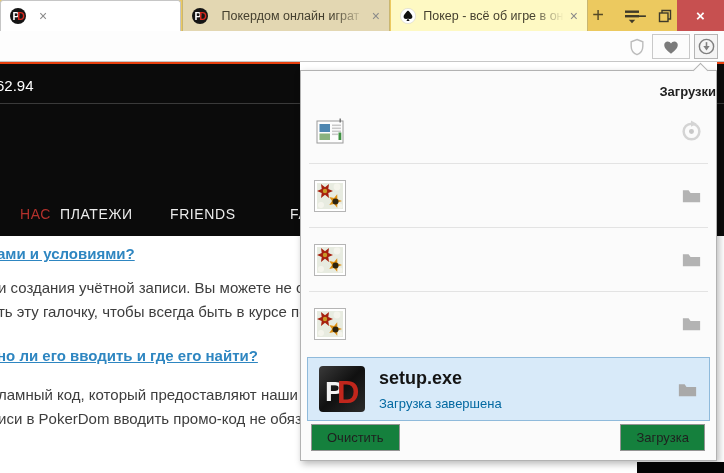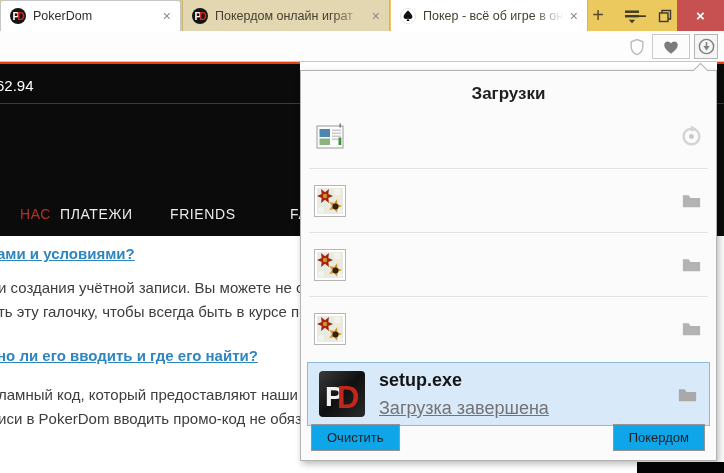--- a/index.html
+++ b/index.html
@@ -5,26 +5,26 @@
   * { margin:0; padding:0; box-sizing:border-box; }
   html,body { width:724px; height:473px; overflow:hidden; }
   body { position:relative; font-family:"Liberation Sans", sans-serif; background:#fff; }
 
   
   .tabbar { position:absolute; top:0; left:0; width:724px; height:31px; background:#ecc95f; z-index:5; }
   .tab { position:absolute; top:0; height:31px; display:flex; align-items:center; padding:0 9px; }
   .tab-active { left:0; width:181px; background:#ffffff; border-radius:3px 3px 0 0;
                 border:1px solid #c6c6c6; border-bottom:none; z-index:2; }
   .tab-2 { left:182px; width:208px; background:#e3d7b2; border-left:1px solid #c9b671; border-right:1px solid #c9b671; }
-  .tab-3 { left:391px; width:197px; background:#ffffff; border-right:1px solid #c9b671; }
+  .tab-3 { left:391px; width:197px; background:#fef9c3; border-right:1px solid #c9b671; }
   .favicon { width:16px; height:16px; margin-right:7px; flex:0 0 16px; }
   .tab-title { font-size:12.5px; color:#2e2e2e; white-space:nowrap; overflow:hidden; flex:1;
                -webkit-mask-image:linear-gradient(90deg,#000 78%,transparent);
                mask-image:linear-gradient(90deg,#000 78%,transparent); }
-  .tab-2 .tab-title, .tab-3 .tab-title { color:#45402f; }
+  .tab-2 .tab-title, .tab-3 .tab-title { color:#45402f;text-align:center; }
   .tab-close { font-size:14px; color:#8a8a8a; margin-left:6px; line-height:1; cursor:default; flex:0 0 auto; }
   .chrome-btn { position:absolute; top:0; height:31px; display:flex; align-items:center; justify-content:center; }
   .newtab-btn { left:584px; width:28px; font-size:20px; color:#554a26; }
   .tablist-btn { left:618px; width:28px; }
   .min-btn { left:633px; width:18px; font-size:16px; color:#3e3a2a; font-weight:bold; }
   .restore-btn { left:655px; width:20px; }
   .close-btn { left:677px; width:47px; background:#c75050; color:#fff; font-size:15px; font-weight:bold; }
 
   
   .toolbar { position:absolute; top:31px; left:0; width:724px; height:31px; background:#fdfdfd;
@@ -47,50 +47,49 @@
                text-decoration:underline; white-space:nowrap; }
   .body-text { position:absolute; left:-2px; font-size:15px; color:#3d3d3d; line-height:23.5px; white-space:nowrap; }
   .page-footer-black { position:absolute; right:0; bottom:0; width:87px; height:11px; background:#050505; }
 
   
   .dl-panel { position:absolute; left:300px; top:62px; width:417px; height:399px; background:#ffffff; z-index:10; }
   .dl-bubble { position:absolute; top:8px; left:0; right:0; bottom:0; background:#fbfbfb;
                border:1px solid #b2b2b2; box-shadow:2px 3px 7px rgba(0,0,0,0.28); }
   .dl-notch { position:absolute; top:3px; left:395px; width:11px; height:11px; background:#fbfbfb;
               transform:rotate(45deg); border-left:1px solid #b2b2b2; border-top:1px solid #b2b2b2; z-index:11; }
-  .dl-title { text-align:center; padding-top:13px; font-size:17px; font-weight:bold; color:#1f1f1f; }
+  .dl-title { text-align:right; padding-top:13px; font-size:13px; font-weight:bold; color:#1f1f1f; }
   .dl-row { display:flex; align-items:center; padding:0 13px; }
   .dl-row-1 { height:63px; margin-top:1px; }
   .dl-row-n { height:63px; }
   .dl-spacer { flex:1; }
   .dl-divider { border-top:1px solid #e3e3e3; margin:0 8px; }
   .dl-selected { margin:2px 6px 0 6px; height:64px; background:#d8eaf9; border:1px solid #8fbadb;
                  display:flex; align-items:center; padding:0 10px; }
   .dl-sel-text { margin-left:13px; }
   .dl-filename { font-size:18px; font-weight:bold; color:#141414; margin-bottom:7px; }
-  .dl-status { font-size:18px; color:#737373;text-decoration:underline; }
+  .dl-status { font-size:13px; color:#0369a1; }
   .dl-footer { position:absolute; left:10px; right:11px; bottom:9px; display:flex; justify-content:space-between; }
-  .dl-btn { font-family:"Liberation Sans", sans-serif; font-size:13px; color:#1f1f1f; background:#0ea5e9;
+  .dl-btn { font-family:"Liberation Sans", sans-serif; font-size:13px; color:#1f1f1f; background:#15803d;
             border:1px solid #949494; padding:5px 15px; }
   .thumb { width:32px; height:32px; }
   .action-ico { width:23px; height:23px; }
   .setup-ico { width:48px; height:48px; flex:0 0 48px; }
 </style>
 </head>
 <body>
 
 <div class="tabbar">
 
   <div class="tab tab-active">
     <svg class="favicon" viewBox="0 0 16 16">
       <circle cx="8" cy="8" r="8" fill="#151515"></circle>
       <text x="2.6" y="12" font-size="10.5" font-weight="bold" fill="#ffffff">P</text>
       <text x="7.2" y="12" font-size="10.5" font-weight="bold" fill="#d6281e">D</text>
     </svg>
-    <span class="tab-title">PokerDom</span>
     <span class="tab-close">×</span>
   </div>
 
   <div class="tab tab-2">
     <svg class="favicon" viewBox="0 0 16 16">
       <circle cx="8" cy="8" r="8" fill="#151515"></circle>
       <text x="2.6" y="12" font-size="10.5" font-weight="bold" fill="#ffffff">P</text>
       <text x="7.2" y="12" font-size="10.5" font-weight="bold" fill="#d6281e">D</text>
     </svg>
     <span class="tab-title">Покердом онлайн играт</span>
@@ -277,17 +276,17 @@
         <div class="dl-status">Загрузка завершена</div>
       </div>
       <div class="dl-spacer"></div>
       <svg class="action-ico" viewBox="0 0 24 24">
         <path d="M3,7.5 L3,19 L21,19 L21,9.5 L11,9.5 L9,6.5 L3,6.5 Z" fill="#a9a9a9"></path>
       </svg>
     </div>
 
     <div class="dl-footer">
       <button class="dl-btn">Очистить</button>
-      <button class="dl-btn">Покердом</button>
+      <button class="dl-btn">Загрузка</button>
     </div>
 
   </div>
 </div>
 
 </body></html>

